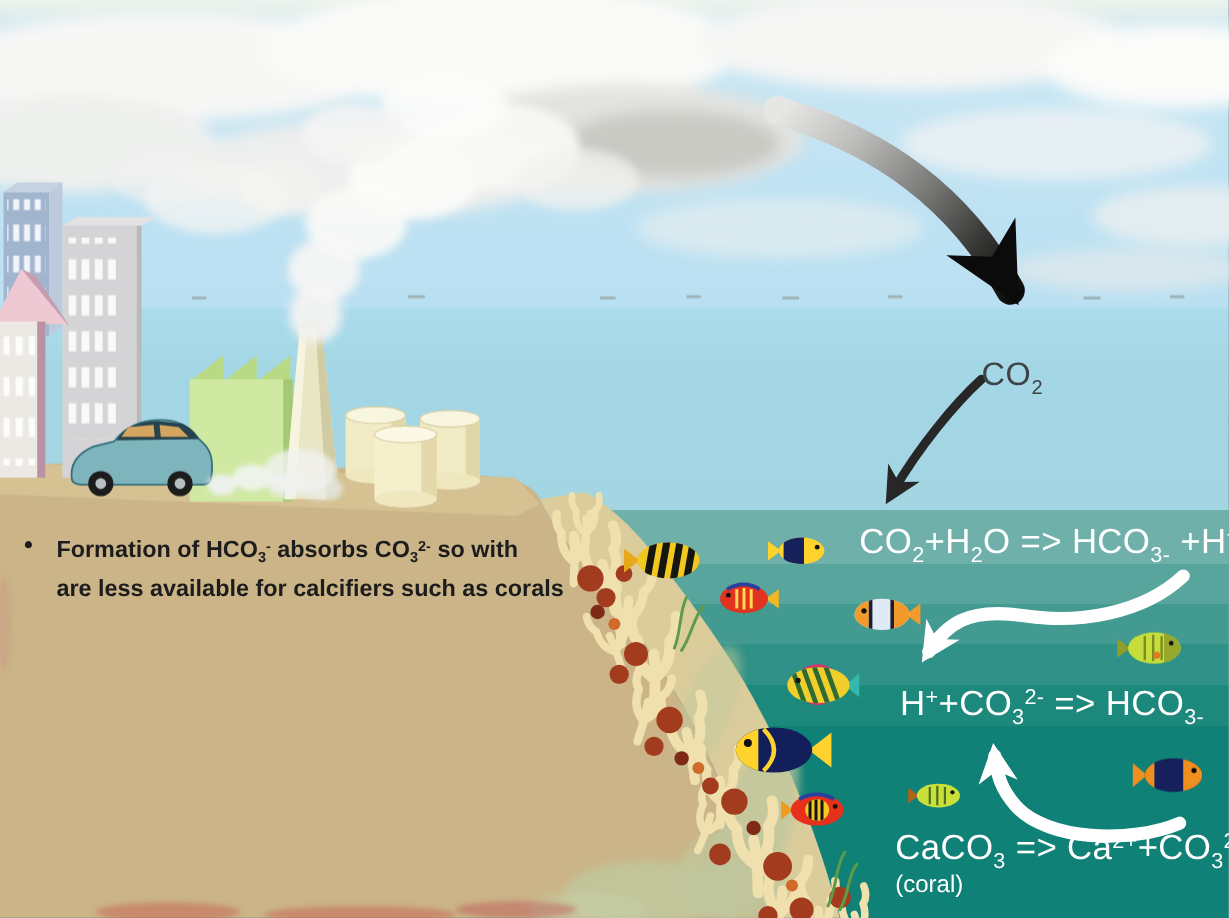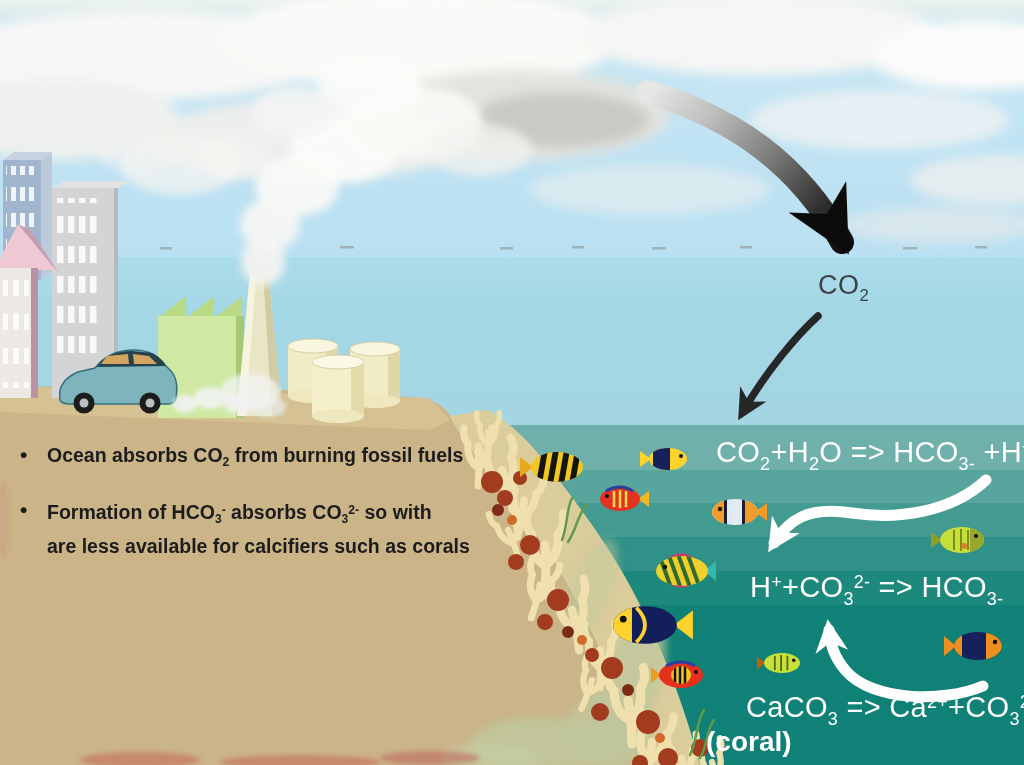--- a/index.html
+++ b/index.html
@@ -6,28 +6,28 @@
   .stage{position:relative;width:1024px;height:765px;overflow:hidden;
          font-family:"Liberation Sans","DejaVu Sans",sans-serif;background:#c0e3f3;}
   .layer{position:absolute;left:0;width:100%;}
   .sky{top:0;height:257px;background:linear-gradient(180deg,#ecf3ec 0%,#e0eeec 4%,#cbe7f3 10%,#c0e3f3 55%,#b9e0f2 100%);}
   .sea{top:257px;height:168px;background:linear-gradient(180deg,#abdcec 0%,#a4d7e6 30%,#a3d5e2 100%);}
   .water{top:425px;height:340px;background:linear-gradient(180deg,
       #6fb0aa 0,#6fb0aa 45px,#58a59d 45px,#58a59d 78px,#439a91 78px,#439a91 112px,
       #2f9187 112px,#2f9187 146px,#1d897d 146px,#1d897d 180px,#0f8176 180px);}
   svg.scene{position:absolute;left:0;top:0;}
   .txt{position:absolute;white-space:nowrap;}
-  .co2-label{left:818px;top:270px;font-size:27px;color:#3e4347;letter-spacing:.5px;}
+  .co2-label{left:818px;top:297px;font-size:27px;color:#3e4347;letter-spacing:.5px;}
   .eq{color:#fff;font-size:29px;letter-spacing:.3px;}
   .eq .sub{font-size:.62em;vertical-align:-.42em;}
   .eq .sup{font-size:.62em;vertical-align:.5em;}
   .eq1{left:716px;top:436px;}
   .eq2{left:750px;top:571px;}
   .eq3{left:746px;top:691px;}
-  .eq3cap{left:706px;top:726px;color:#fff;font-size:28px;font-weight:bold;}
+  .eq3cap{left:746px;top:726px;color:#fff;font-size:20px;}
   .co2-label .sub{font-size:.62em;vertical-align:-.42em;}
   .bullets{position:absolute;left:14px;top:442px;width:478px;margin:0;padding:0;
            list-style:none;color:#1c1c1c;font-weight:bold;font-size:19.5px;line-height:27px;}
   .bullets li{position:relative;padding-left:33px;margin-bottom:21px;}
   .bullets li::before{content:"\2022";position:absolute;left:6px;top:-1px;font-size:21px;}
   .bullets .sub{font-size:.62em;vertical-align:-.3em;}
   .bullets .sup{font-size:.62em;vertical-align:.45em;}
 </style>
 </head>
 <body>
@@ -406,16 +406,15 @@
     </g>
   </svg>
 
   <div class="txt co2-label"><span>CO</span><span class="sub">2</span></div>
   <div class="txt eq eq1"><span>CO</span><span class="sub">2</span><span>+H</span><span class="sub">2</span><span>O =&gt; HCO</span><span class="sub">3-</span><span> +H</span><span class="sup">+</span></div>
   <div class="txt eq eq2"><span>H</span><span class="sup">+</span><span>+CO</span><span class="sub">3</span><span class="sup">2-</span><span> =&gt; HCO</span><span class="sub">3-</span></div>
   <div class="txt eq eq3"><span>CaCO</span><span class="sub">3</span><span> =&gt; Ca</span><span class="sup">2+</span><span>+CO</span><span class="sub">3</span><span class="sup">2-</span></div>
   <div class="txt eq3cap">(coral)</div>
 
   <ul class="bullets">
-    <li><span>Ocean absorbs CO</span><span class="sub">2</span><span> from burning fossil fuels</span></li>
     <li><span>Formation of HCO</span><span class="sub">3</span><span class="sup">-</span><span> absorbs CO</span><span class="sub">3</span><span class="sup">2-</span><span> so with</span><br><span>are less available for calcifiers such as corals</span></li>
   </ul>
 </div>
 
 </body></html>

